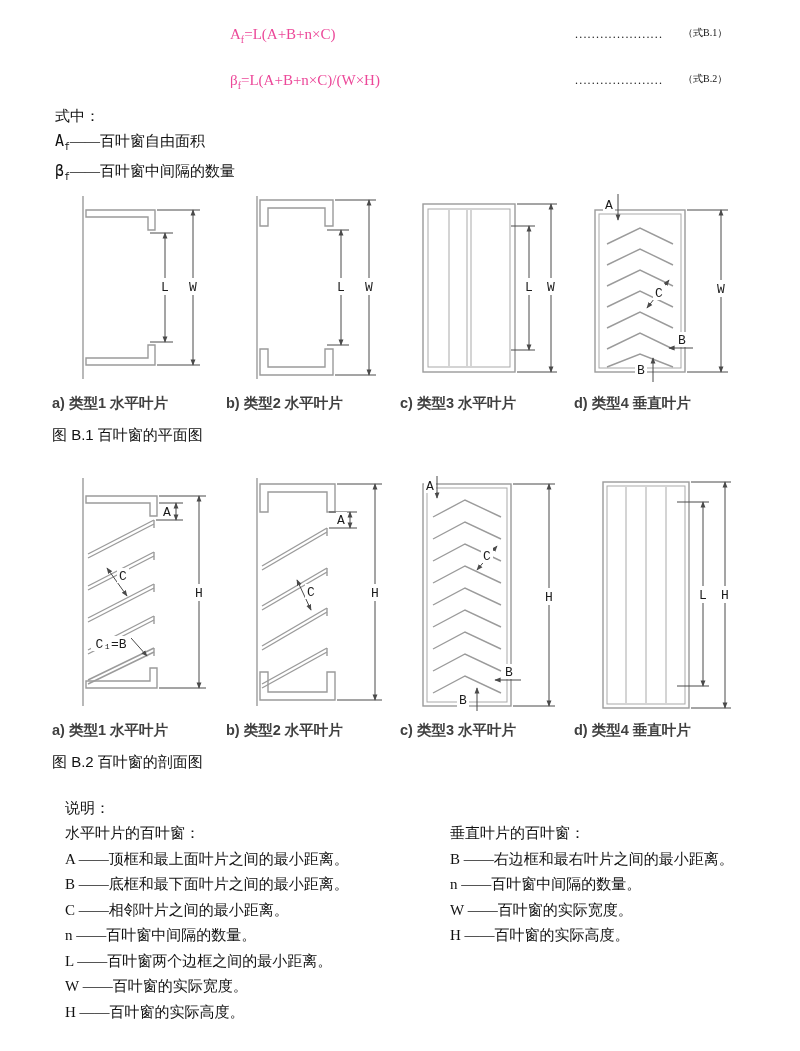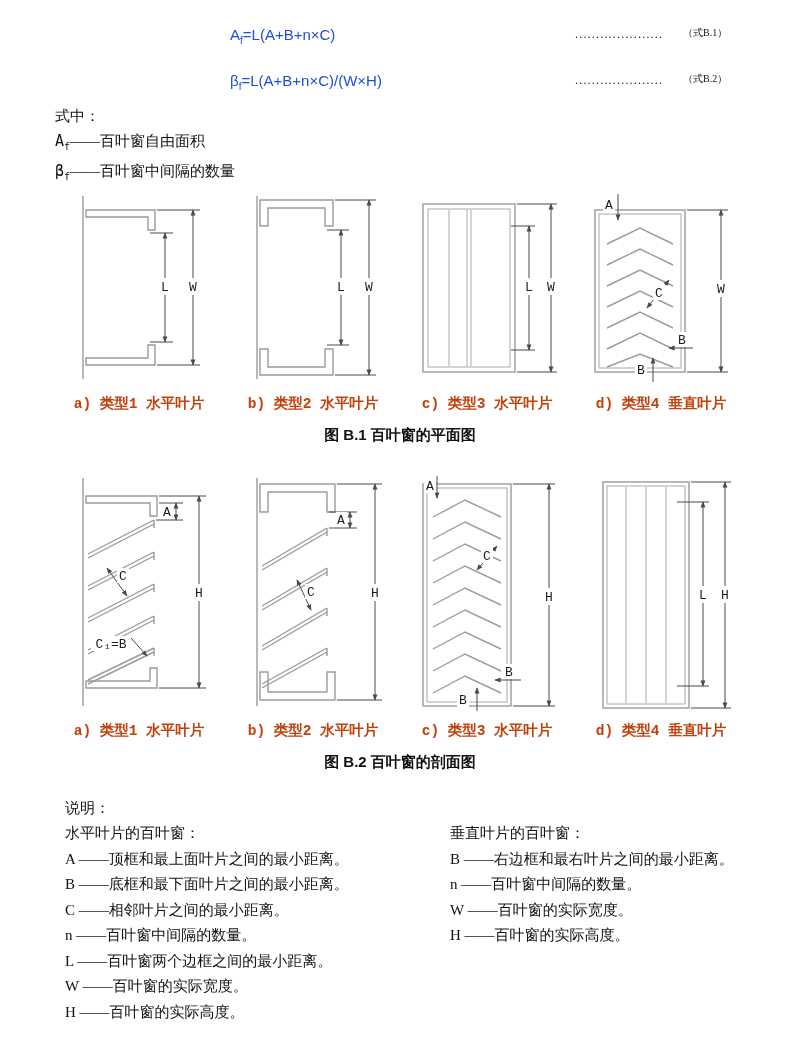--- a/index.html
+++ b/index.html
@@ -2,42 +2,42 @@
 <html><head>
 <meta charset="utf-8">
 <style>
   html,body{margin:0;padding:0}
   body{width:800px;height:1051px;background:#ffffff;position:relative;
        font-family:"Liberation Serif",serif;color:#111;overflow:hidden}
 
   
   .f-row{position:absolute;left:0;right:0;height:22px}
   #f1{top:26px}#f2{top:72px}
-  .f-expr{position:absolute;left:230px;top:0;font-family:Liberation Sans, sans-serif;
-          font-size:15px;color:#1d4ed8;white-space:pre}
+  .f-expr{position:absolute;left:230px;top:0;font-family:Liberation Serif, serif;
+          font-size:15px;color:#ec4899;white-space:pre}
   .f-expr sub{font-size:10px}
   .f-dots{position:absolute;left:575px;top:1px;font-size:12px;letter-spacing:1.2px;color:#222}
   .f-tag{position:absolute;left:683px;top:0;font-size:10px}
 
   
   .where{position:absolute;left:55px;top:104px;font-size:15px;line-height:25px}
   .where .sym{font-family:"DejaVu Sans Mono",monospace}
   .where sub{font-size:10px}
 
   
   .figure{position:absolute;left:52px;width:696px}
   #fig1{top:190px}
   #fig2{top:472px}
   .diagrams{display:flex}
   .cell{width:174px;display:flex;justify-content:center}
   .captions{display:flex;margin-top:9px}
-  .cap{width:174px;text-align:center;font-family:Liberation Mono, monospace;
-       font-weight:bold;font-size:14.5px;color:#c2410c;white-space:nowrap}
-  .fig-title{text-align:center;margin-top:13px;font-family:"Liberation Sans",sans-serif;
-       font-weight:bold;font-size:15px}
+  .cap{width:174px;font-family:Liberation Sans, sans-serif;
+       font-weight:bold;font-size:14.5px;color:#404040;white-space:nowrap}
+  .fig-title{text-align:left;margin-top:13px;font-family:"Liberation Sans",sans-serif;
+       font-weight:normal;font-size:15px}
 
   
   .legend{position:absolute;left:65px;top:795px;width:710px;font-size:15px}
   .legend-title{line-height:26px}
   .legend-cols{display:flex}
   .lcol{width:385px;line-height:25.5px}
   .rcol{line-height:25.5px}
 
   
   svg{display:block}

